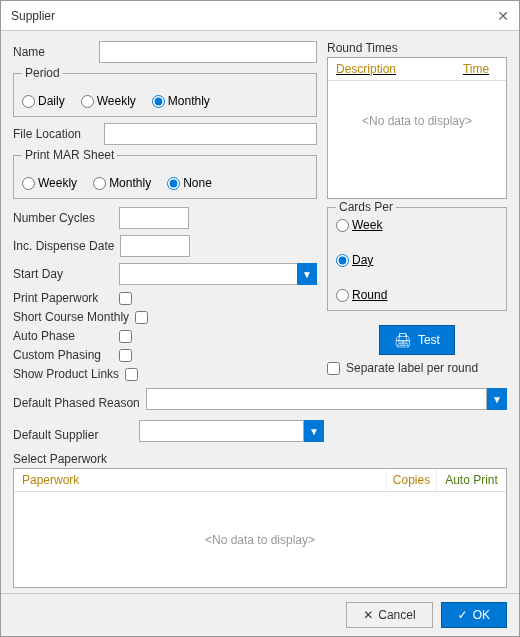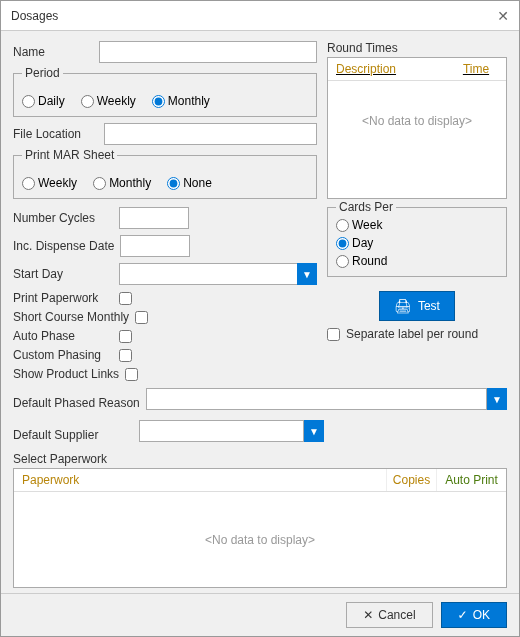--- a/index.html
+++ b/index.html
@@ -178,22 +178,23 @@
       top: -8px;
       left: 8px;
       background: #f0f0f0;
       padding: 0 3px;
       font-size: 12px;
       color: #333;
     }
     .cards-radio-col {
       display: flex;
       flex-direction: column;
-      gap: 4px;
+      gap: 21px;
       padding-top: 6px;
+      text-decoration: underline;
     }
     .test-btn {
       background: #0078d7;
       color: #fff;
       border: 1px solid #005a9e;
       padding: 6px 14px;
       cursor: pointer;
       font-size: 12px;
       display: flex;
       align-items: center;
@@ -395,21 +396,21 @@
       align-items: center;
       gap: 11px;
     }
   </style>
 </head>
 <body>
 
 <div class="window">
 
   <div class="title-bar">
-    <span class="title-bar-title">Dosages</span>
+    <span class="title-bar-title">Supplier</span>
     <button class="title-bar-close">✕</button>
   </div>
 
   <div class="content">
 
     <div class="top-section">
 
       <div class="left-panel">
 
         <div class="form-row">

